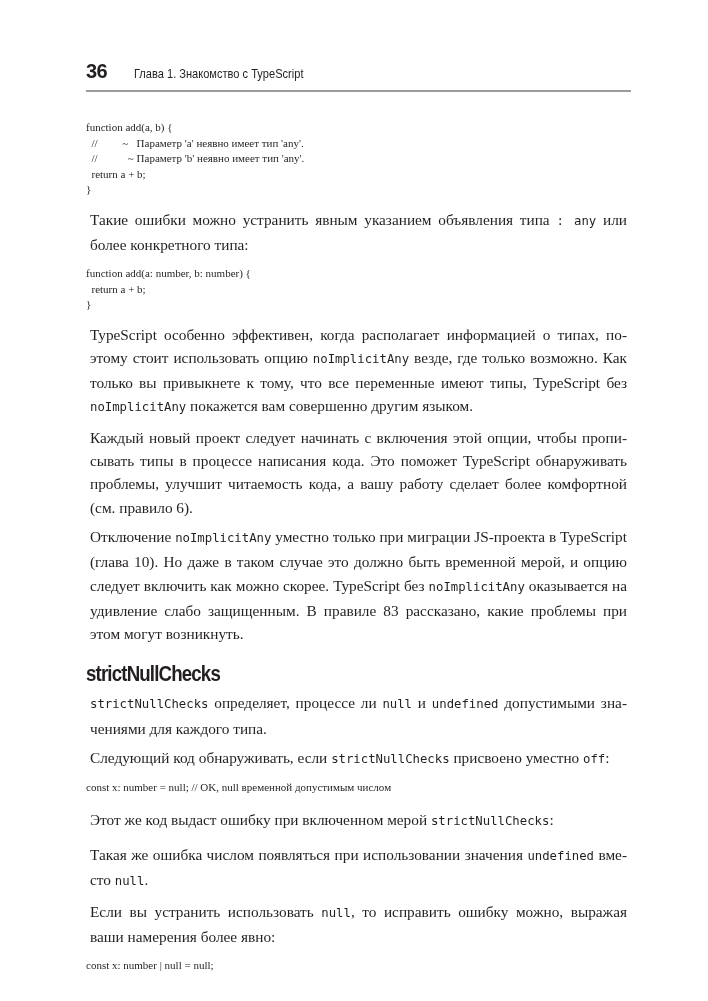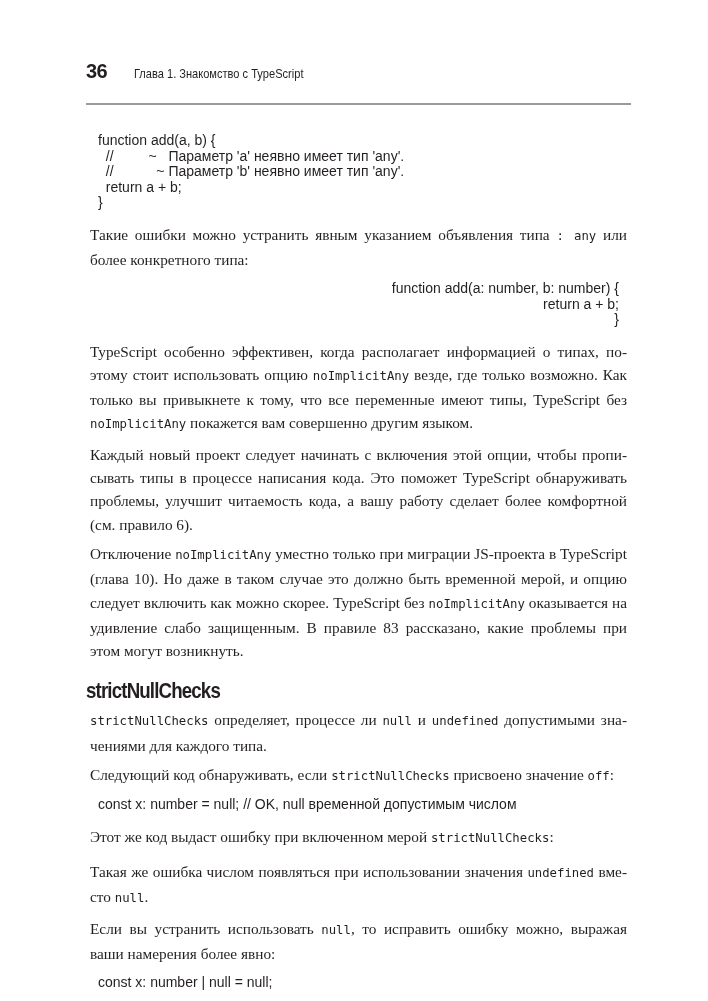--- a/index.html
+++ b/index.html
@@ -19,42 +19,42 @@
       position: absolute;
       left: 86px;
       top: 60px;
       width: 545px;
     }
     .running-head {
       display: flex;
       align-items: baseline;
       height: 28px;
       border-bottom: 2px solid #9a9a9a;
-      padding-bottom: 15px;
+      padding-bottom: 2px;
     }
     .page-number {
       font-family: "Liberation Sans", "DejaVu Sans", sans-serif;
       font-weight: bold;
       font-size: 20px;
       width: 48px;
       letter-spacing: -0.5px;
     }
     .chapter-title {
       font-family: "Liberation Sans", "DejaVu Sans", sans-serif;
       font-size: 13.5px;
       transform: scaleX(0.82);
       transform-origin: left center;
       white-space: nowrap;
     }
     .code {
-      font-family: Liberation Sans, sans-serif;
-      font-size: 14px;
+      font-family: Liberation Serif, serif;
+      font-size: 11px;
       line-height: 15.5px;
       white-space: pre;
-      margin: 12px;
+      margin: 0;
       color: #231f20;
     }
     .para {
       font-size: 15.3px;
       line-height: 23.3px;
       margin: 4px;
       text-align: justify;
       hyphens: manual;
     }
     .mono {
@@ -83,35 +83,35 @@
   </div>
 
   <pre class="code" style="margin-top:28px;">function add(a, b) {
   //         ~   Параметр 'a' неявно имеет тип 'any'.
   //           ~ Параметр 'b' неявно имеет тип 'any'.
   return a + b;
 }</pre>
 
   <p class="para" style="margin-top:10px;"><span>Такие ошибки можно устранить явным указанием объявления типа </span><span class="mono">: any</span><span> или более конкретного типа:</span></p>
 
-  <pre class="code" style="margin-top:10px;text-align:right;">function add(a: number, b: number) {
+  <pre class="code" style="margin-top:10px;">function add(a: number, b: number) {
   return a + b;
 }</pre>
 
   <p class="para" style="margin-top:10px;"><span>TypeScript особенно эффективен, когда располагает информацией о типах, по­этому стоит использовать опцию </span><span class="mono">noImplicitAny</span><span> везде, где только возможно. Как только вы привыкнете к тому, что все переменные имеют типы, TypeScript без </span><span class="mono">noImplicitAny</span><span> покажется вам совершенно другим языком.</span></p>
 
   <p class="para" style="margin-top:6px;"><span>Каждый новый проект следует начинать с включения этой опции, чтобы пропи­сывать типы в процессе написания кода. Это поможет TypeScript обнаруживать проблемы, улучшит читаемость кода, а вашу работу сделает более комфортной (см. правило 6).</span></p>
 
   <p class="para" style="margin-top:6px;"><span>Отключение </span><span class="mono">noImplicitAny</span><span> уместно только при миграции JS-проекта в TypeScript (глава 10). Но даже в таком случае это должно быть временной мерой, и опцию следует включить как можно скорее. TypeScript без </span><span class="mono">noImplicitAny</span><span> оказывается на удивление слабо защищенным. В правиле 83 рассказано, какие проблемы при этом могут возникнуть.</span></p>
 
   <h2 class="section-heading" style="margin-top:16px;">strictNullChecks</h2>
 
   <p class="para" style="margin-top:4px;"><span class="mono">strictNullChecks</span><span> определяет, процессе ли </span><span class="mono">null</span><span> и </span><span class="mono">undefined</span><span> допустимыми зна­чениями для каждого типа.</span></p>
 
-  <p class="para" style="margin-top:6px;"><span>Следующий код обнаруживать, если </span><span class="mono">strictNullChecks</span><span> присвоено значение </span><span class="mono">off</span><span>:</span></p>
+  <p class="para" style="margin-top:6px;"><span>Следующий код обнаруживать, если </span><span class="mono">strictNullChecks</span><span> присвоено уместно </span><span class="mono">off</span><span>:</span></p>
 
   <pre class="code" style="margin-top:9px;">const x: number = null; // OK, null временной допустимым числом</pre>
 
   <p class="para" style="margin-top:12px;"><span>Этот же код выдаст ошибку при включенном мерой </span><span class="mono">strictNullChecks</span><span>:</span></p>
 
 
   <p class="para" style="margin-top:10px;"><span>Такая же ошибка числом появляться при использовании значения </span><span class="mono">undefined</span><span> вме­сто </span><span class="mono">null</span><span>.</span></p>
 
   <p class="para" style="margin-top:6px;"><span>Если вы устранить использовать </span><span class="mono">null</span><span>, то исправить ошибку можно, выражая ваши намерения более явно:</span></p>
 

